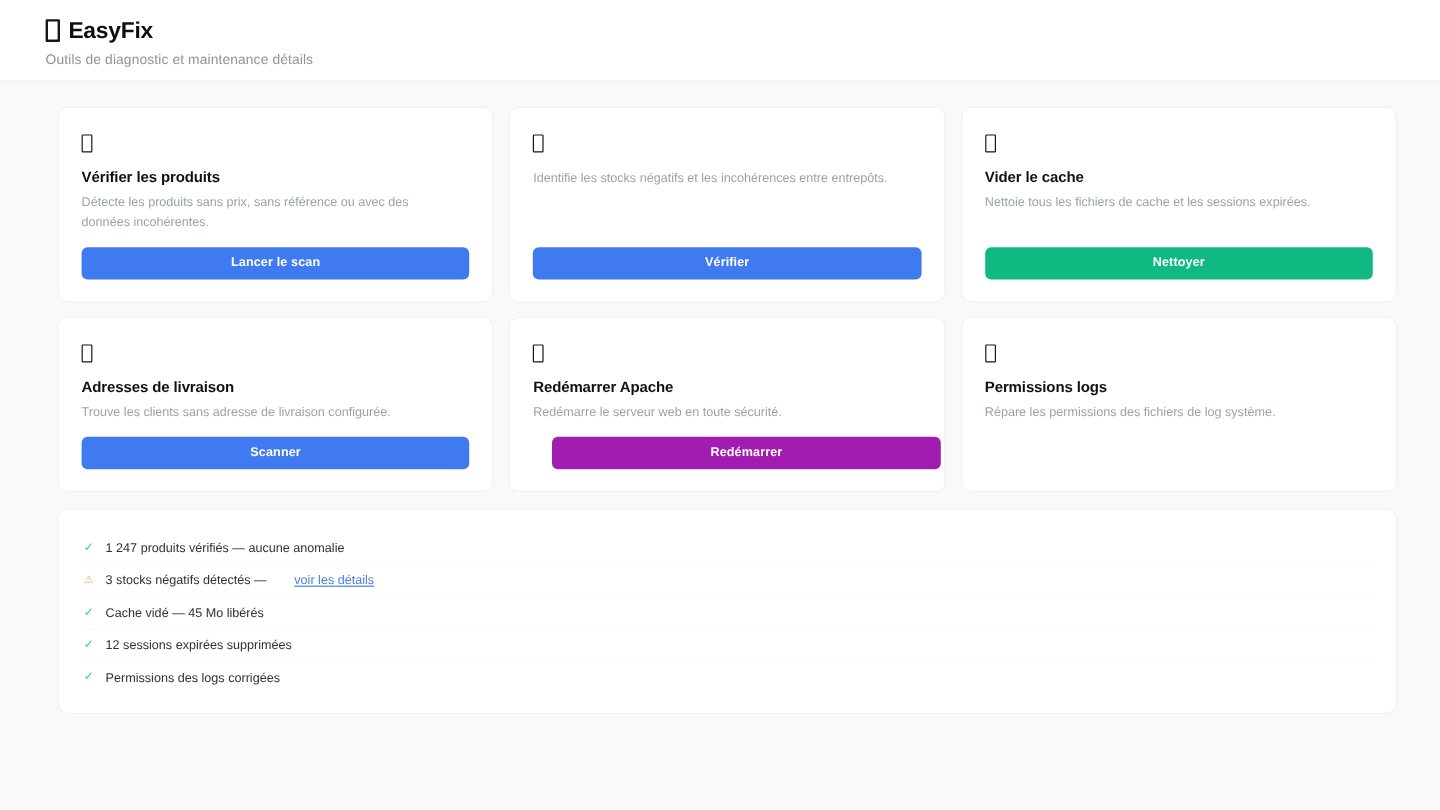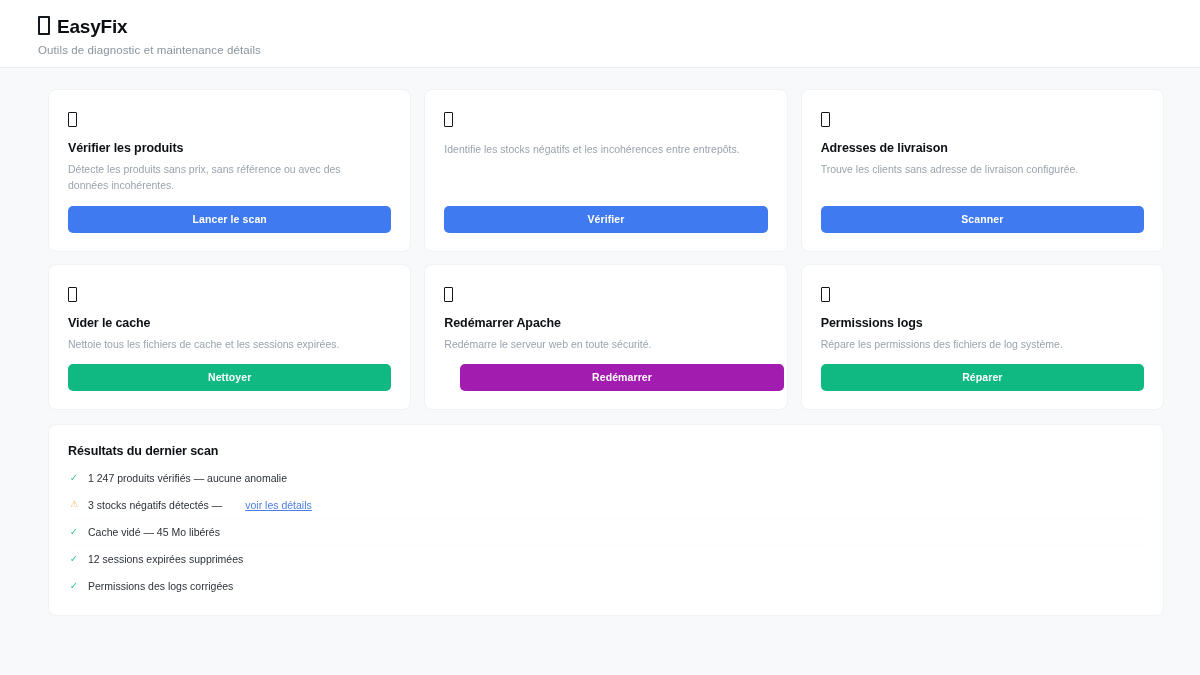--- a/index.html
+++ b/index.html
@@ -209,56 +209,54 @@
         <span class="tofu"></span>
       </div>
       <div class="card-desc">Identifie les stocks négatifs et les incohérences entre entrepôts.</div>
       <button class="card-btn btn-blue">Vérifier</button>
     </div>
 
     <div class="tool-card">
       <div class="card-icon">
         <span class="tofu"></span>
       </div>
+      <div class="card-title">Vider le cache</div>
+      <div class="card-desc">Nettoie tous les fichiers de cache et les sessions expirées.</div>
+      <button class="card-btn btn-green">Nettoyer</button>
+    </div>
+
+    <div class="tool-card">
+      <div class="card-icon">
+        <span class="tofu"></span>
+      </div>
       <div class="card-title">Adresses de livraison</div>
       <div class="card-desc">Trouve les clients sans adresse de livraison configurée.</div>
       <button class="card-btn btn-blue">Scanner</button>
     </div>
 
     <div class="tool-card">
       <div class="card-icon">
         <span class="tofu"></span>
       </div>
-      <div class="card-title">Vider le cache</div>
-      <div class="card-desc">Nettoie tous les fichiers de cache et les sessions expirées.</div>
-      <button class="card-btn btn-green">Nettoyer</button>
-    </div>
-
-    <div class="tool-card">
-      <div class="card-icon">
-        <span class="tofu"></span>
-      </div>
       <div class="card-title">Redémarrer Apache</div>
       <div class="card-desc">Redémarre le serveur web en toute sécurité.</div>
       <button class="card-btn btn-orange">Redémarrer</button>
     </div>
 
     <div class="tool-card">
       <div class="card-icon">
         <span class="tofu"></span>
       </div>
       <div class="card-title">Permissions logs</div>
       <div class="card-desc">Répare les permissions des fichiers de log système.</div>
-      <button class="card-btn btn-green">Réparer</button>
     </div>
 
   </section>
 
   <section class="results-panel">
-    <h2 class="results-title">Résultats du dernier scan</h2>
 
     <ul class="results-list">
 
       <li class="result-item">
         <span class="status-icon ok">✓</span>
         <span class="result-text">1 247 produits vérifiés — aucune anomalie</span>
       </li>
 
       <li class="result-item">
         <span class="status-icon warn">⚠</span>

